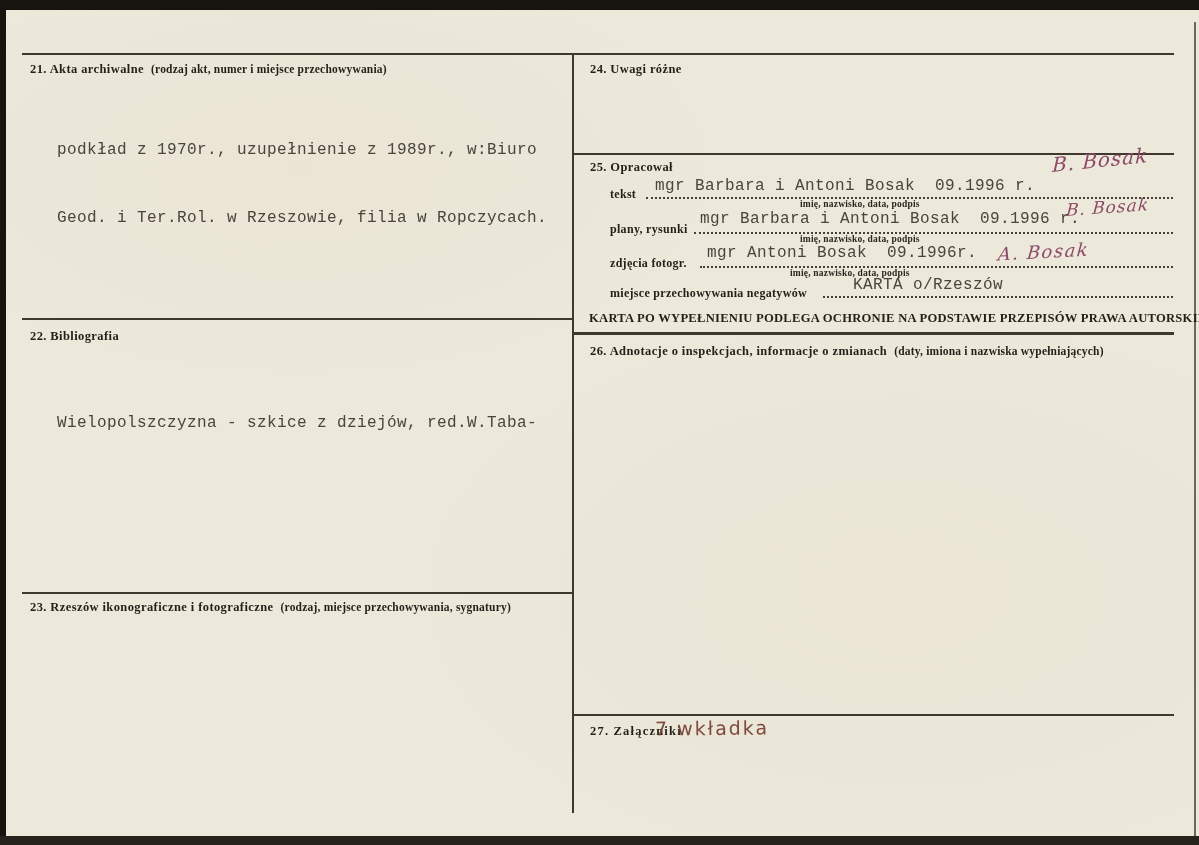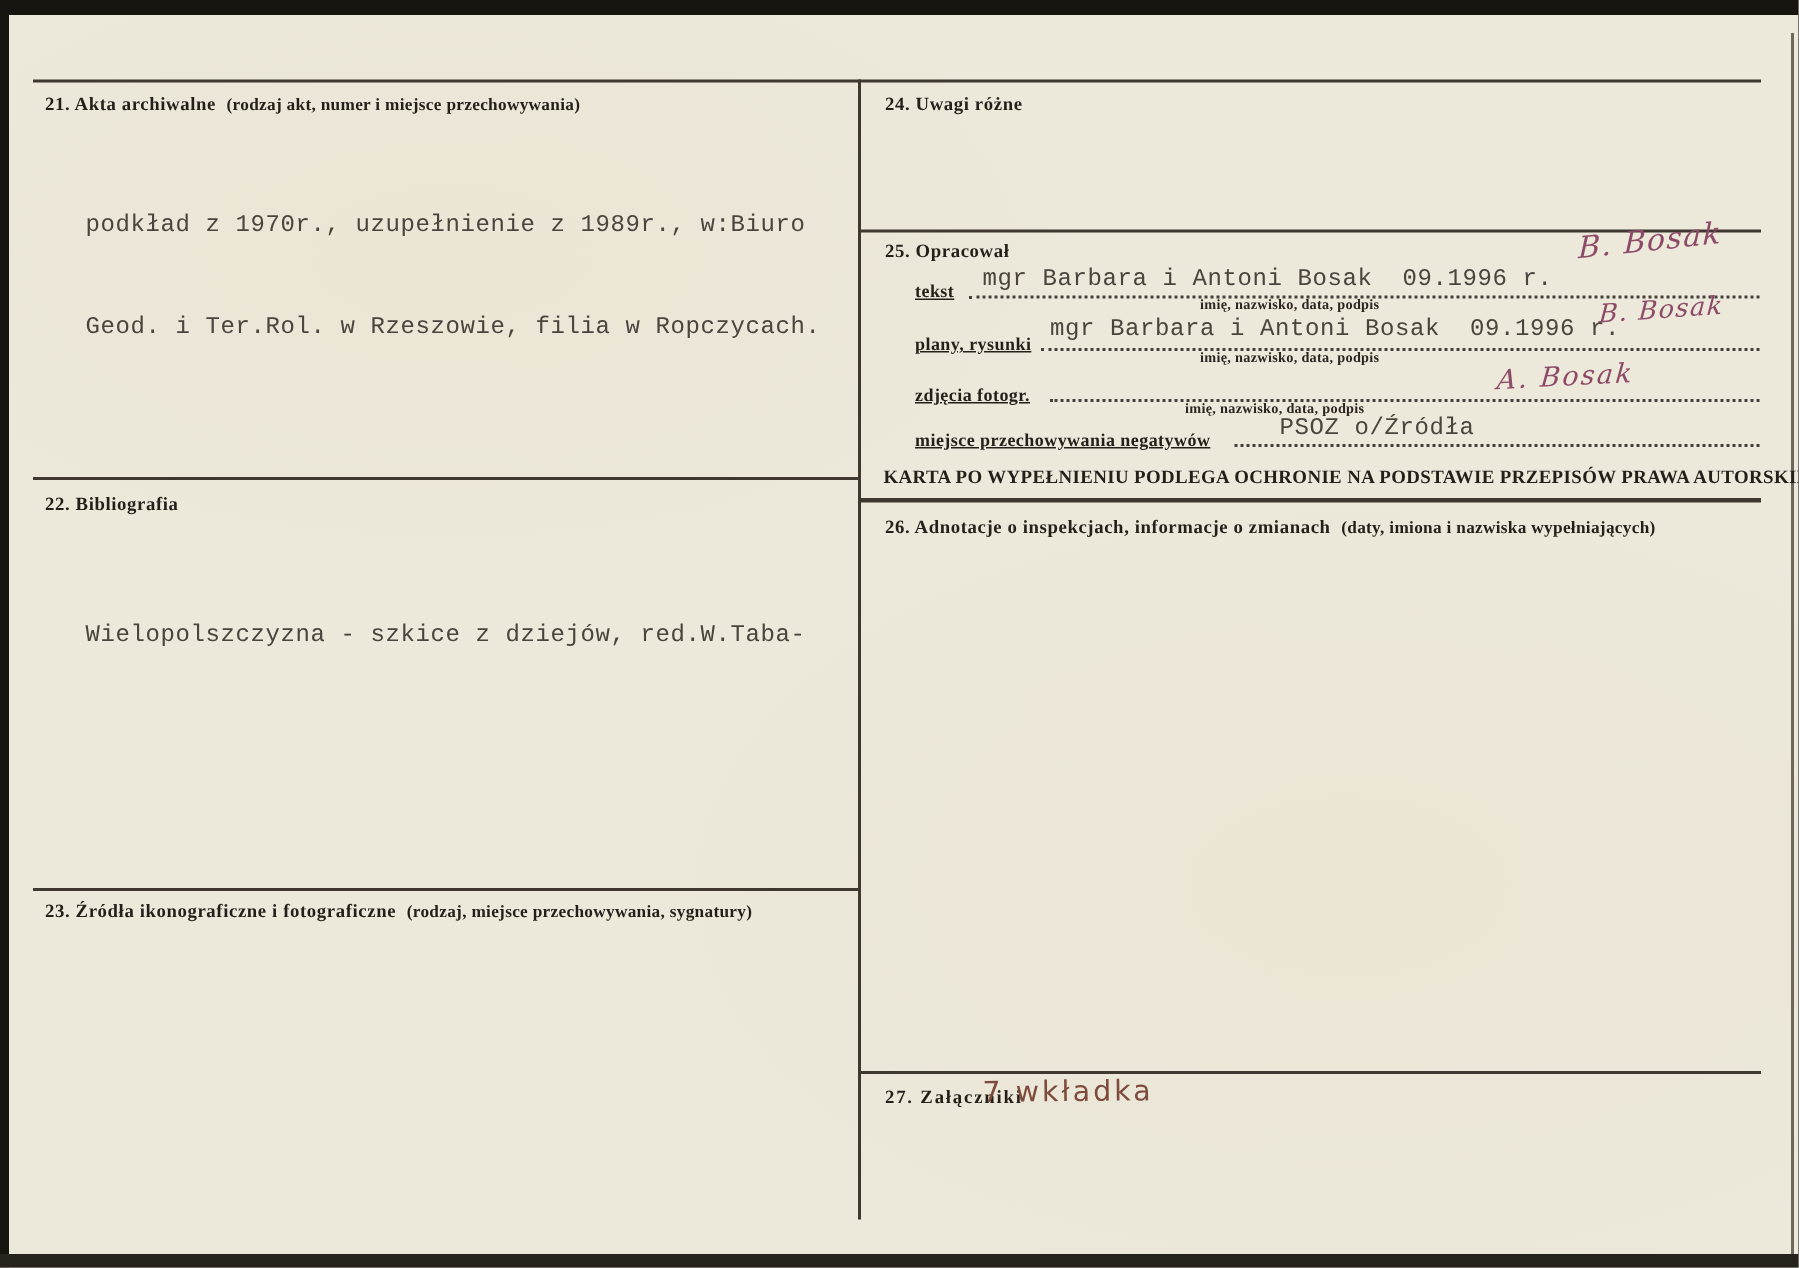--- a/index.html
+++ b/index.html
@@ -42,21 +42,21 @@
     white-space:pre;
   }
 
   .dotted{
     position:absolute;height:0;
     border-top:2px dotted #46403a;
   }
   .row-label{
     position:absolute;
     font-weight:bold;font-size:12px;letter-spacing:0.3px;
-    white-space:nowrap;color:#241f18;text-decoration:underline;
+    white-space:nowrap;color:#241f18;
   }
   .sub-label{
     position:absolute;
     font-weight:bold;font-size:9.5px;letter-spacing:0.2px;
     white-space:nowrap;color:#2d2620;
   }
   .notice{
     position:absolute;
     font-weight:bold;font-size:12.6px;letter-spacing:0.25px;
     white-space:nowrap;color:#241f18;
@@ -111,21 +111,21 @@
   <div class="sec-head" style="left:30px;top:329px;">
     <span>22.</span>
     <span>Bibliografia</span>
   </div>
   <div class="typed" style="left:57px;top:367px;">
     <div>Wielopolszczyzna - szkice z dziejów, red.W.Taba-</div>
   </div>
 
   <div class="sec-head" style="left:30px;top:600px;">
     <span>23.</span>
-    <span>Źródła ikonograficzne i fotograficzne</span>&nbsp;
+    <span>Rzeszów ikonograficzne i fotograficzne</span>&nbsp;
     <span class="sub">(rodzaj, miejsce przechowywania, sygnatury)</span>
   </div>
 
   <div class="sec-head" style="left:590px;top:62px;">
     <span>24.</span>
     <span>Uwagi różne</span>
   </div>
 
   <div class="sec-head" style="left:590px;top:160px;">
     <span>25.</span>
@@ -137,26 +137,27 @@
   <div class="row-label" style="left:610px;top:187px;">tekst</div>
   <div class="dotted" style="left:646px;top:197px;width:527px;"></div>
   <div class="sub-label" style="left:800px;top:199px;">imię, nazwisko, data, podpis</div>
 
   <div class="typed" style="left:700px;top:208px;">mgr Barbara i Antoni Bosak  09.1996 r.</div>
   <div class="handwriting sig-row2">B. Bosak</div>
   <div class="row-label" style="left:610px;top:222px;">plany, rysunki</div>
   <div class="dotted" style="left:694px;top:232px;width:479px;"></div>
   <div class="sub-label" style="left:800px;top:234px;">imię, nazwisko, data, podpis</div>
 
+  <div class="typed" style="left:707px;top:242px;">mgr Antoni Bosak  09.1996r.</div>
   <div class="handwriting sig-row3">A. Bosak</div>
   <div class="row-label" style="left:610px;top:256px;">zdjęcia fotogr.</div>
   <div class="dotted" style="left:700px;top:266px;width:473px;"></div>
   <div class="sub-label" style="left:790px;top:268px;">imię, nazwisko, data, podpis</div>
 
-  <div class="typed" style="left:853px;top:274px;">PSOZ o/Źródła</div>
+  <div class="typed" style="left:853px;top:274px;">KARTA o/Rzeszów</div>
   <div class="row-label" style="left:610px;top:286px;">miejsce przechowywania negatywów</div>
   <div class="dotted" style="left:823px;top:296px;width:350px;"></div>
 
   <div class="notice" style="left:589px;top:311px;">KARTA PO WYPEŁNIENIU PODLEGA OCHRONIE NA PODSTAWIE PRZEPISÓW PRAWA AUTORSKIEGO !</div>
 
   <div class="sec-head" style="left:590px;top:344px;">
     <span>26.</span>
     <span>Adnotacje o inspekcjach, informacje o zmianach</span>&nbsp;
     <span class="sub">(daty, imiona i nazwiska wypełniających)</span>
   </div>

